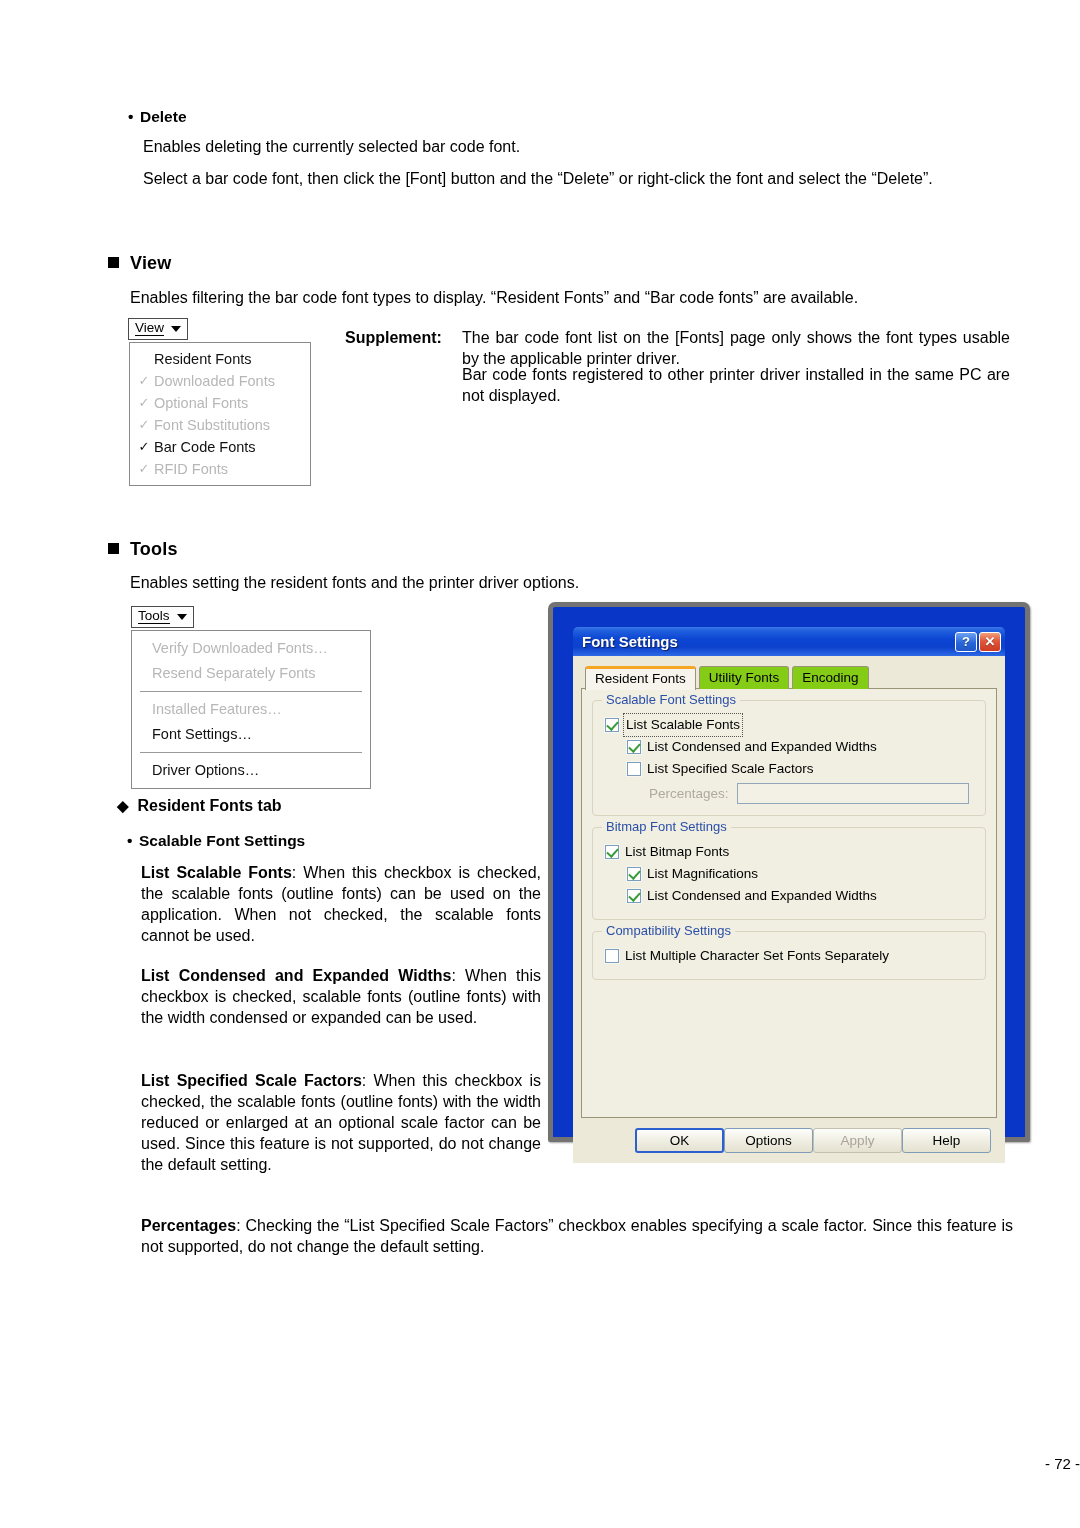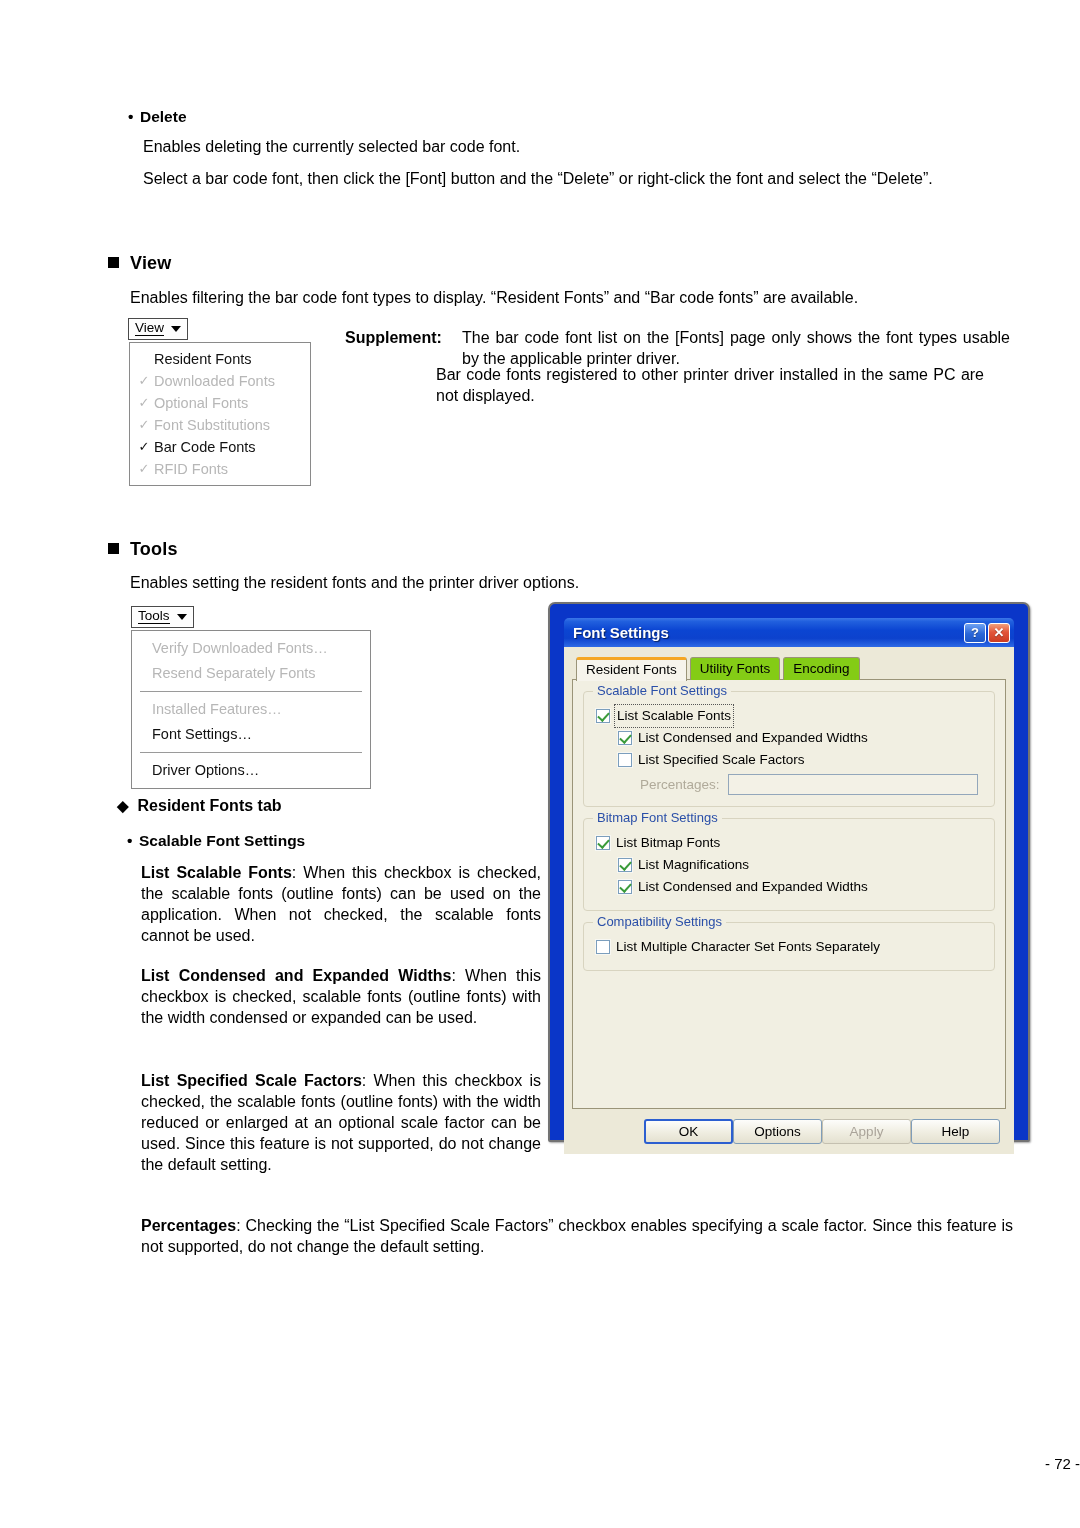--- a/index.html
+++ b/index.html
@@ -108,23 +108,23 @@
     height: 1px;
     background: #9a9a9a;
     margin: 5px 8px;
   }
   .menu-panel.tools .menu-item { padding-left: 18px; font-size: 14.5px; line-height: 25px; }
 
   
   .dlg {
     position: absolute;
     background: #0a36c8;
-    border: 2px solid #737373;
+    border: 5px solid #737373;
     border-radius: 7px 7px 2px 2px;
-    padding: 14px;
+    padding: 20px;
     box-shadow: 1px 1px 2px rgba(0,0,0,.35);
   }
   .dlg-title {
     height: 29px;
     border-radius: 5px 5px 0 0;
     background: linear-gradient(180deg,#3b77e8 0%,#2160de 12%,#0b45d2 42%,#0c42cd 70%,#2e6ae6 100%);
     display: flex;
     align-items: center;
     padding: 0 4px 0 9px;
     position: relative;
@@ -316,21 +316,21 @@
     <div class="menu-item dim">
       <span class="chk">✓</span>
       <span class="txt">RFID Fonts</span>
     </div>
   </div>
 
   <div class="doc-text nojust" style="left:345px; top:327px; width:120px; font-weight:bold;">
     <span>Supplement</span><span>:</span>
   </div>
   <div class="doc-text" style="left:462px; top:327px; width:548px;">The bar code font list on the [Fonts] page only shows the font types usable by the applicable printer driver.</div>
-  <div class="doc-text" style="left:436px; top:364px; width:548px;">Bar code fonts registered to other printer driver installed in the same PC are not displayed.</div>
+  <div class="doc-text" style="left:462px; top:364px; width:548px;">Bar code fonts registered to other printer driver installed in the same PC are not displayed.</div>
 
   <div class="sq-head" style="left:108px; top:539px;">
     <span class="sq"></span><span>Tools</span>
   </div>
   <div class="doc-text nojust" style="left:130px; top:572px; width:700px;">Enables setting the resident fonts and the printer driver options.</div>
 
   <div class="menu-btn" style="left:131px; top:606px;">
     <span class="lbl">Tools</span>
     <span class="caret"></span>
   </div>

